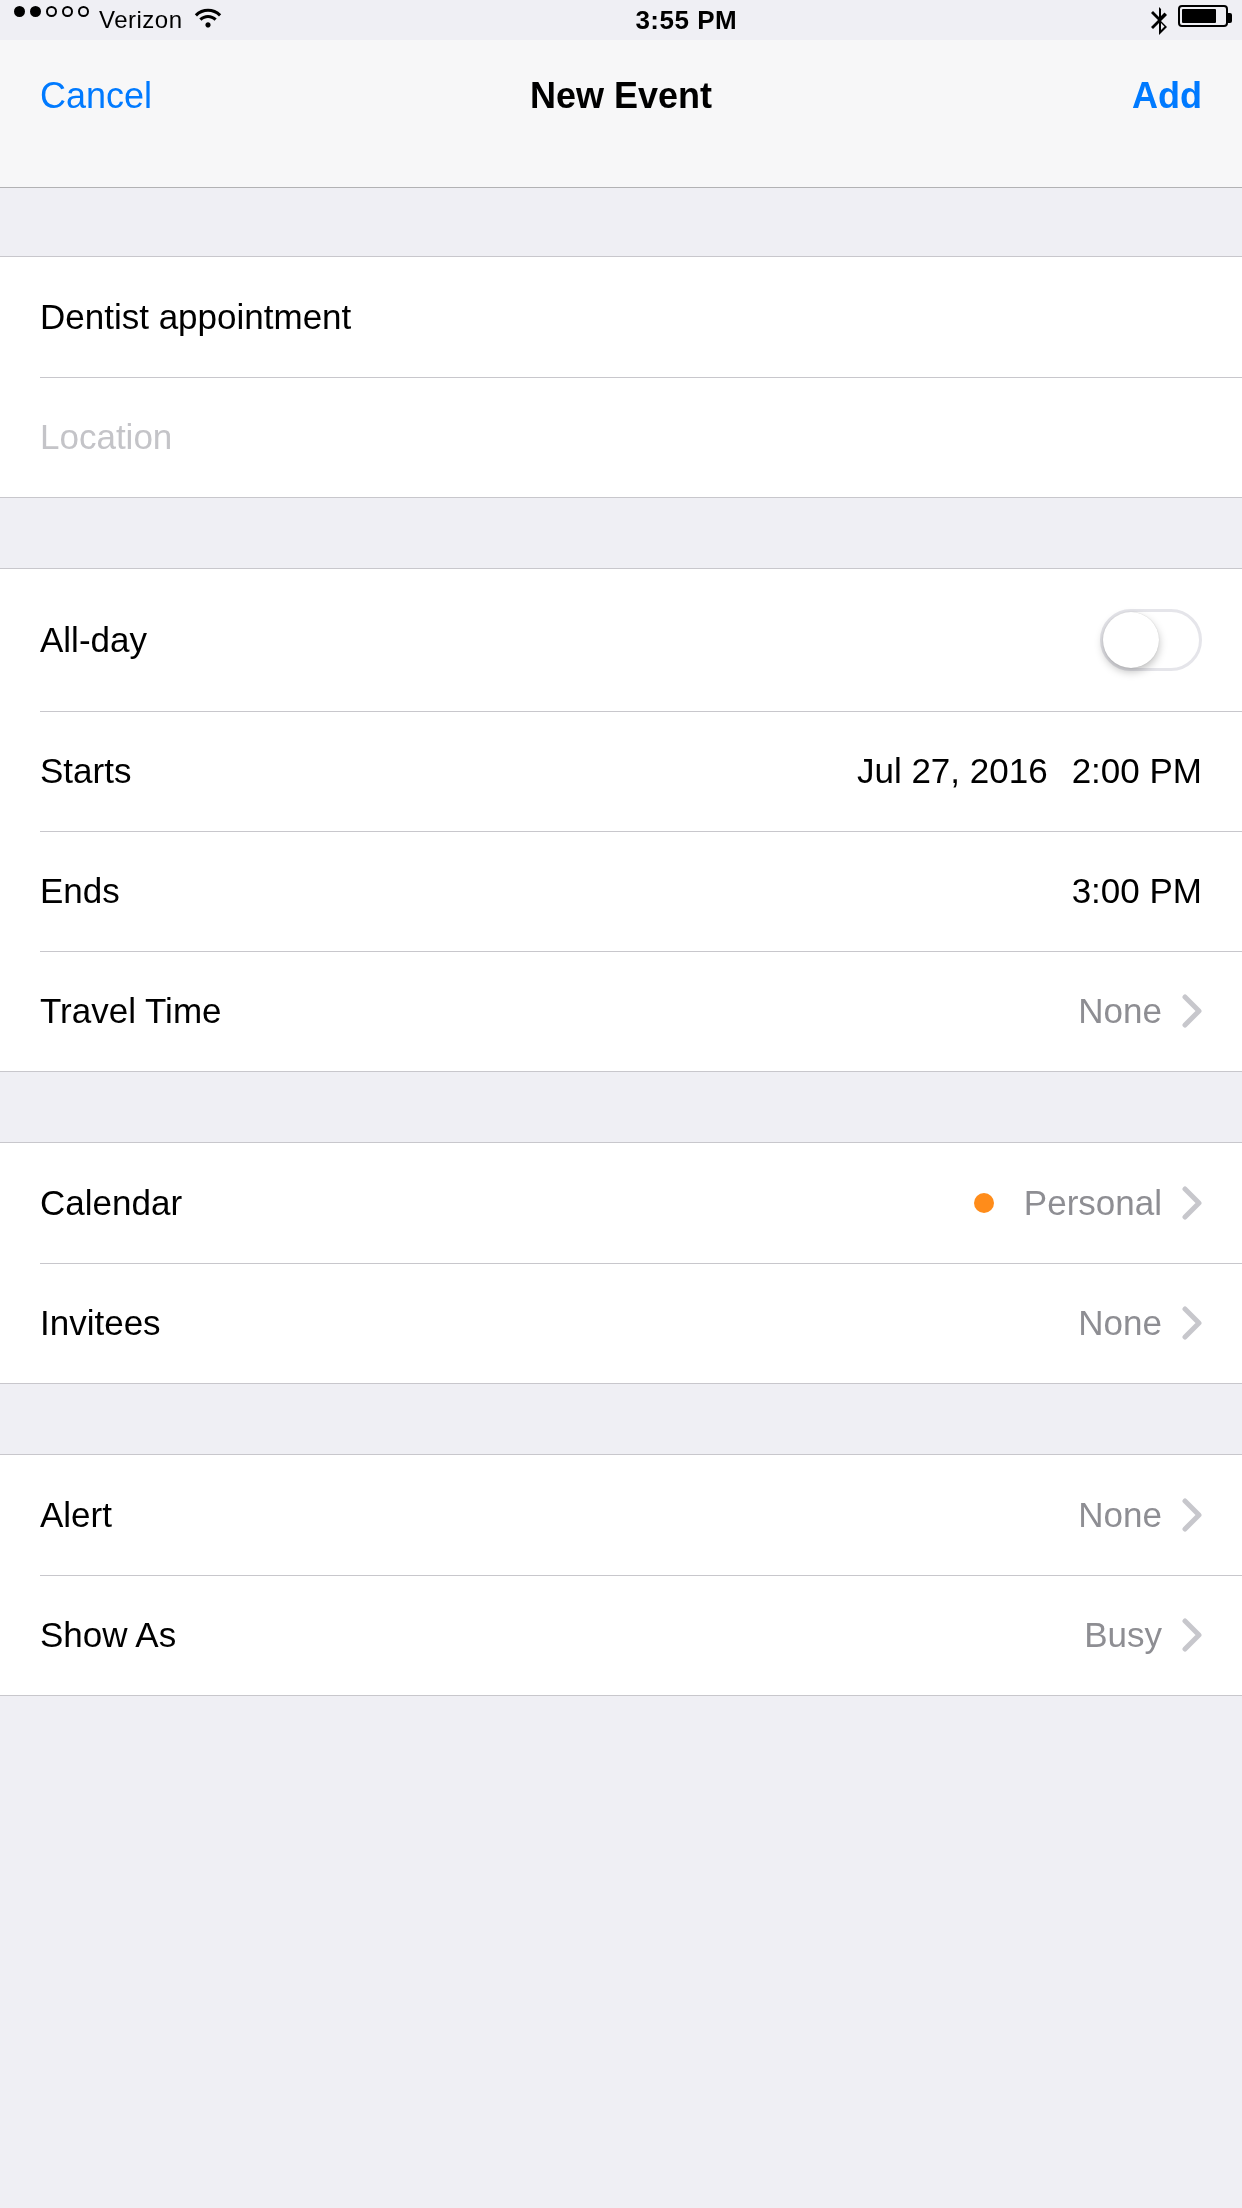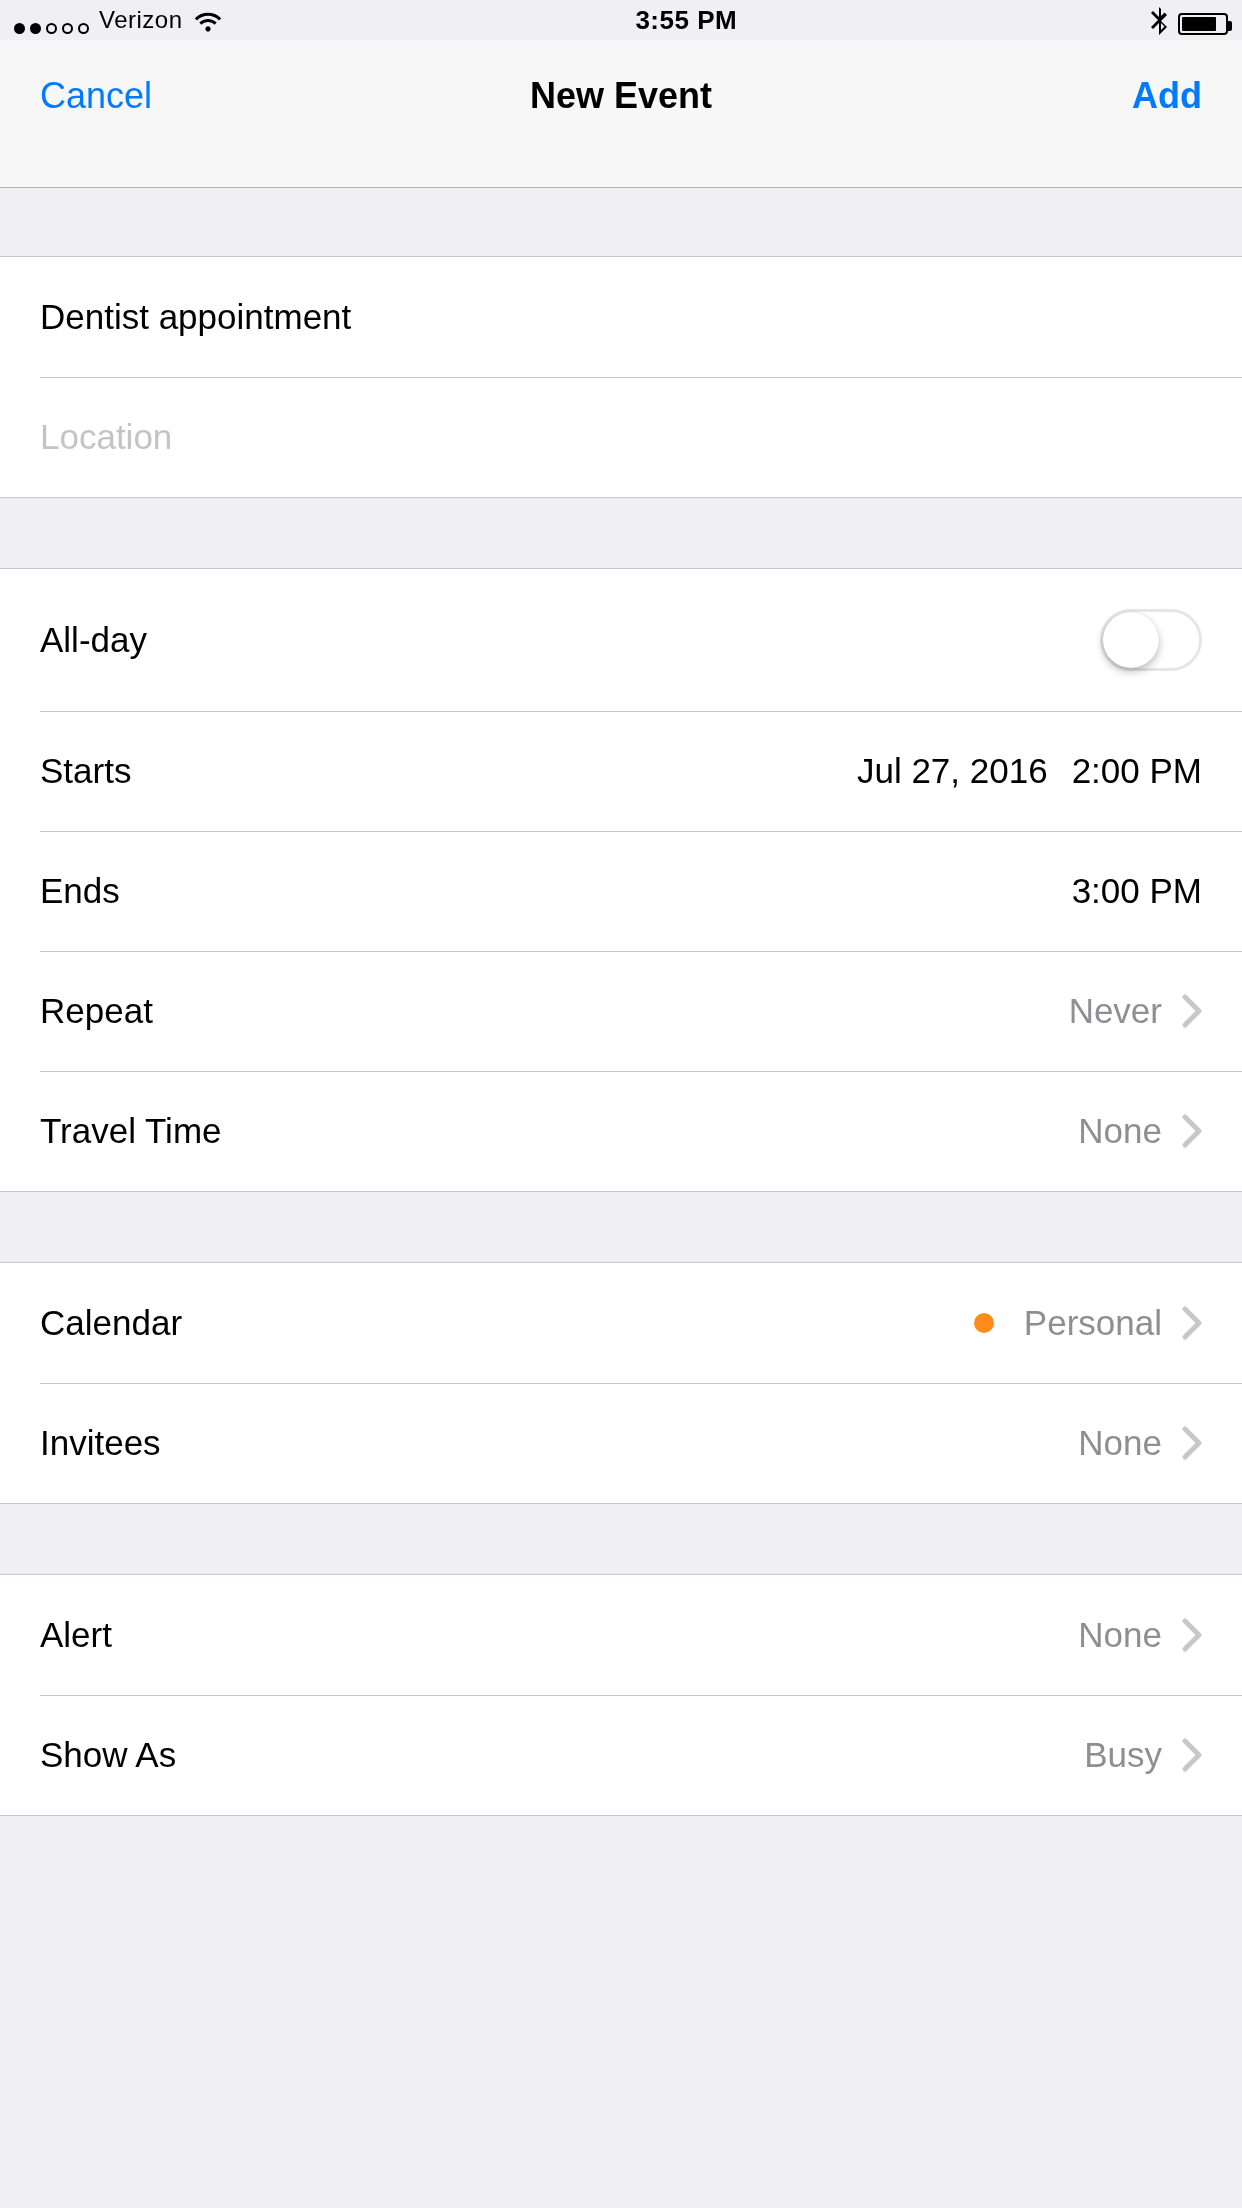--- a/index.html
+++ b/index.html
@@ -16,21 +16,21 @@
   .status-bar {
     height: 40px;
     display: flex;
     align-items: center;
     justify-content: space-between;
     padding: 0 14px;
     font-size: 24px;
     font-weight: 500;
     letter-spacing: 0.5px;
   }
-  .status-left, .status-right { display: flex; align-items: flex-end; gap: 10px; }
+  .status-left, .status-right { display: flex; align-items: flex-start; gap: 10px; }
   .status-center { font-weight: 600; font-size: 26px; }
   .signal-dots { display: flex; gap: 5px; align-items: center; }
   .dot { width: 11px; height: 11px; border-radius: 50%; border: 2px solid #000; }
   .dot.filled { background: #000; }
   .carrier { font-size: 24px; }
   .wifi-icon svg, .bt-icon svg { display: block; }
   .battery {
     width: 50px; height: 22px; border: 2px solid #000; border-radius: 4px;
     position: relative; display: flex; align-items: center; padding: 2px;
   }
@@ -216,30 +216,20 @@
     <span class="cell-value">Jul 27, 2016</span>
     <span class="cell-value" style="margin-left:24px;">2:00 PM</span>
   </div>
 
   <div class="cell">
     <span class="cell-label">Ends</span>
     <span class="cell-spacer"></span>
     <span class="cell-value">3:00 PM</span>
   </div>
 
-  <div class="cell">
-    <span class="cell-label">Repeat</span>
-    <span class="cell-spacer"></span>
-    <span class="cell-value secondary">Never</span>
-    <span class="chevron">
-      <svg width="20" height="34" viewBox="0 0 20 34">
-          <path d="M3 3l14 14L3 31" stroke="#c7c7cc" stroke-width="5" fill="none" stroke-linecap="round" stroke-linejoin="round"></path>
-        </svg>
-    </span>
-  </div>
 
   <div class="cell">
     <span class="cell-label">Travel Time</span>
     <span class="cell-spacer"></span>
     <span class="cell-value secondary">None</span>
     <span class="chevron">
       <svg width="20" height="34" viewBox="0 0 20 34">
           <path d="M3 3l14 14L3 31" stroke="#c7c7cc" stroke-width="5" fill="none" stroke-linecap="round" stroke-linejoin="round"></path>
         </svg>
     </span>

